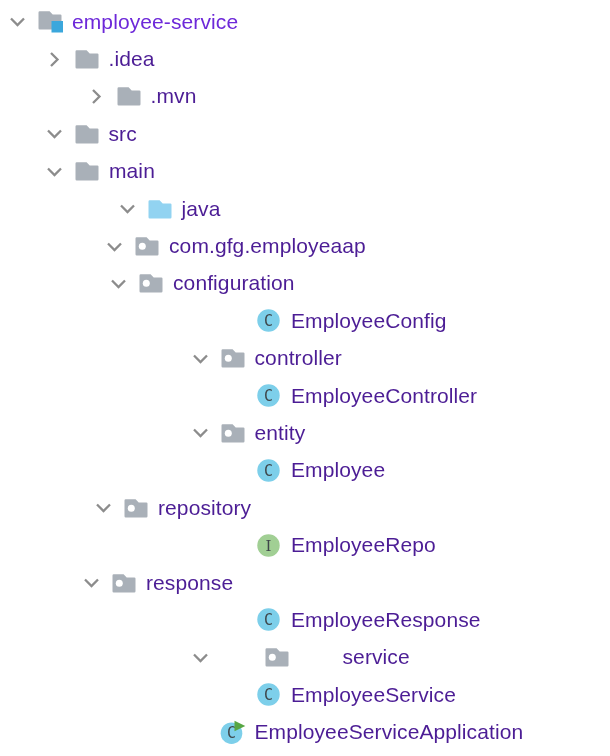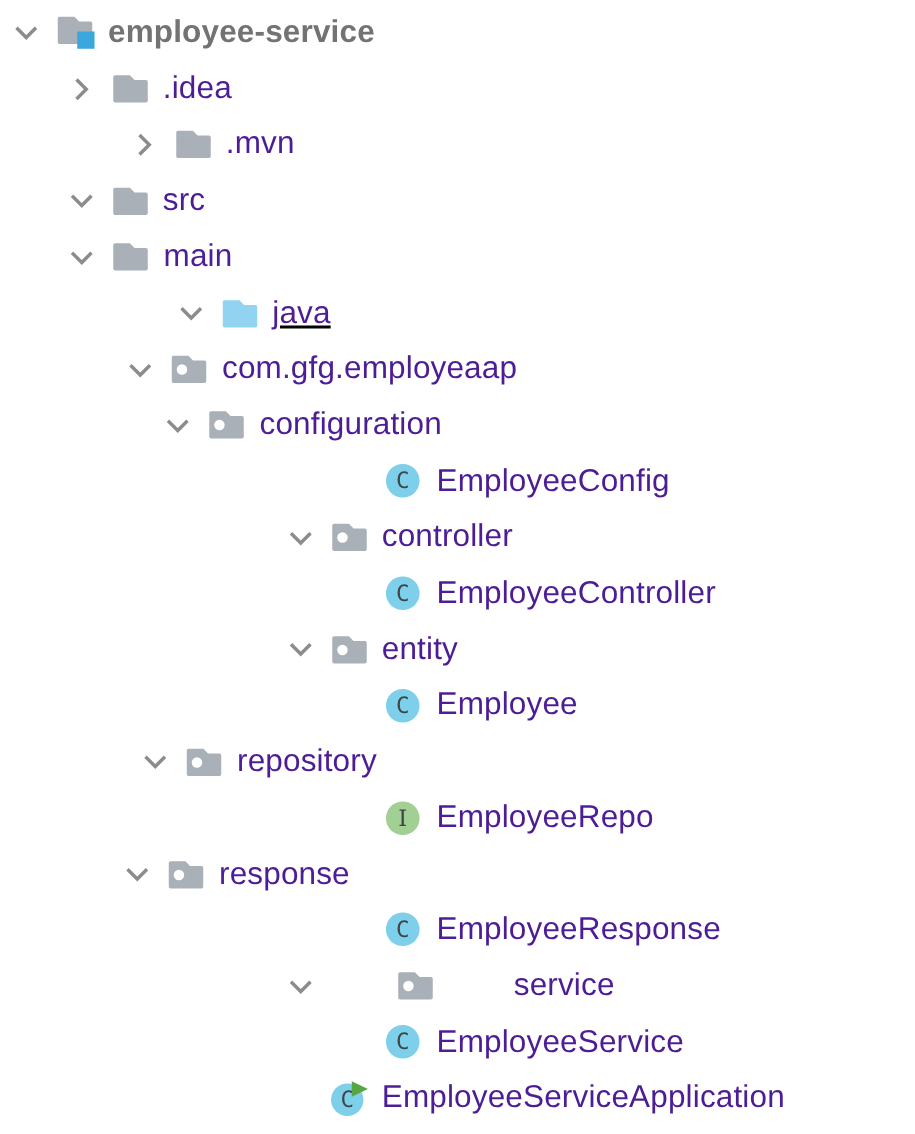--- a/index.html
+++ b/index.html
@@ -39,22 +39,22 @@
     justify-content: flex-start;
     flex: 0 0 27px;
     margin-right: 8px;
   }
   .label {
     font-size: 21px;
     color: #4c1d95;
     letter-spacing: 0.1px;
   }
   .label.bold {
-    font-weight: bold;
-    color: #737373;
+    font-weight: normal;
+    color: #6d28d9;
   }
 </style>
 </head>
 <body>
 
 <div class="tree" id="tree">
     <div class="row" style="padding-left: 7px;">
       <span class="chev">
         <svg width="21" height="21" viewBox="0 0 21 21" xmlns="http://www.w3.org/2000/svg">
           <polyline points="4,7.5 10.5,14 17,7.5" fill="none" stroke="#8C8C8C" stroke-width="2.3" stroke-linecap="butt" stroke-linejoin="miter"></polyline>
@@ -113,34 +113,34 @@
           <polyline points="4,7.5 10.5,14 17,7.5" fill="none" stroke="#8C8C8C" stroke-width="2.3" stroke-linecap="butt" stroke-linejoin="miter"></polyline>
         </svg>
       </span>
       <span class="ico">
         <svg width="26" height="22" viewBox="0 0 26 22" xmlns="http://www.w3.org/2000/svg">
           <path d="M2.7 2.2 H12.6 L15.7 5.4 H23.3 Q24.5 5.4 24.5 6.6 V19.2 Q24.5 20.4 23.3 20.4 H2.7 Q1.5 20.4 1.5 19.2 V3.4 Q1.5 2.2 2.7 2.2 Z" fill="#A9B0B8"></path>
         </svg>
       </span>
       <span class="label">main</span>
     </div>
-    <div class="row" style="padding-left: 116.5px; text-decoration: underline;">
+    <div class="row" style="padding-left: 116.5px;">
       <span class="chev">
         <svg width="21" height="21" viewBox="0 0 21 21" xmlns="http://www.w3.org/2000/svg">
           <polyline points="4,7.5 10.5,14 17,7.5" fill="none" stroke="#8C8C8C" stroke-width="2.3" stroke-linecap="butt" stroke-linejoin="miter"></polyline>
         </svg>
       </span>
       <span class="ico">
         <svg width="26" height="22" viewBox="0 0 26 22" xmlns="http://www.w3.org/2000/svg">
           <path d="M2.7 2.2 H12.6 L15.7 5.4 H23.3 Q24.5 5.4 24.5 6.6 V19.2 Q24.5 20.4 23.3 20.4 H2.7 Q1.5 20.4 1.5 19.2 V3.4 Q1.5 2.2 2.7 2.2 Z" fill="#92D3F1"></path>
         </svg>
       </span>
       <span class="label">java</span>
     </div>
-    <div class="row" style="padding-left: 83px;">
+    <div class="row" style="padding-left: 104px;">
       <span class="chev">
         <svg width="21" height="21" viewBox="0 0 21 21" xmlns="http://www.w3.org/2000/svg">
           <polyline points="4,7.5 10.5,14 17,7.5" fill="none" stroke="#8C8C8C" stroke-width="2.3" stroke-linecap="butt" stroke-linejoin="miter"></polyline>
         </svg>
       </span>
       <span class="ico">
         <svg width="26" height="22" viewBox="0 0 26 22" xmlns="http://www.w3.org/2000/svg">
           <path d="M2.7 2.2 H12.6 L15.7 5.4 H23.3 Q24.5 5.4 24.5 6.6 V19.2 Q24.5 20.4 23.3 20.4 H2.7 Q1.5 20.4 1.5 19.2 V3.4 Q1.5 2.2 2.7 2.2 Z" fill="#A9B0B8"></path>
           <circle cx="8.3" cy="11.3" r="3.5" fill="#FFFFFF"></circle>
         </svg>

